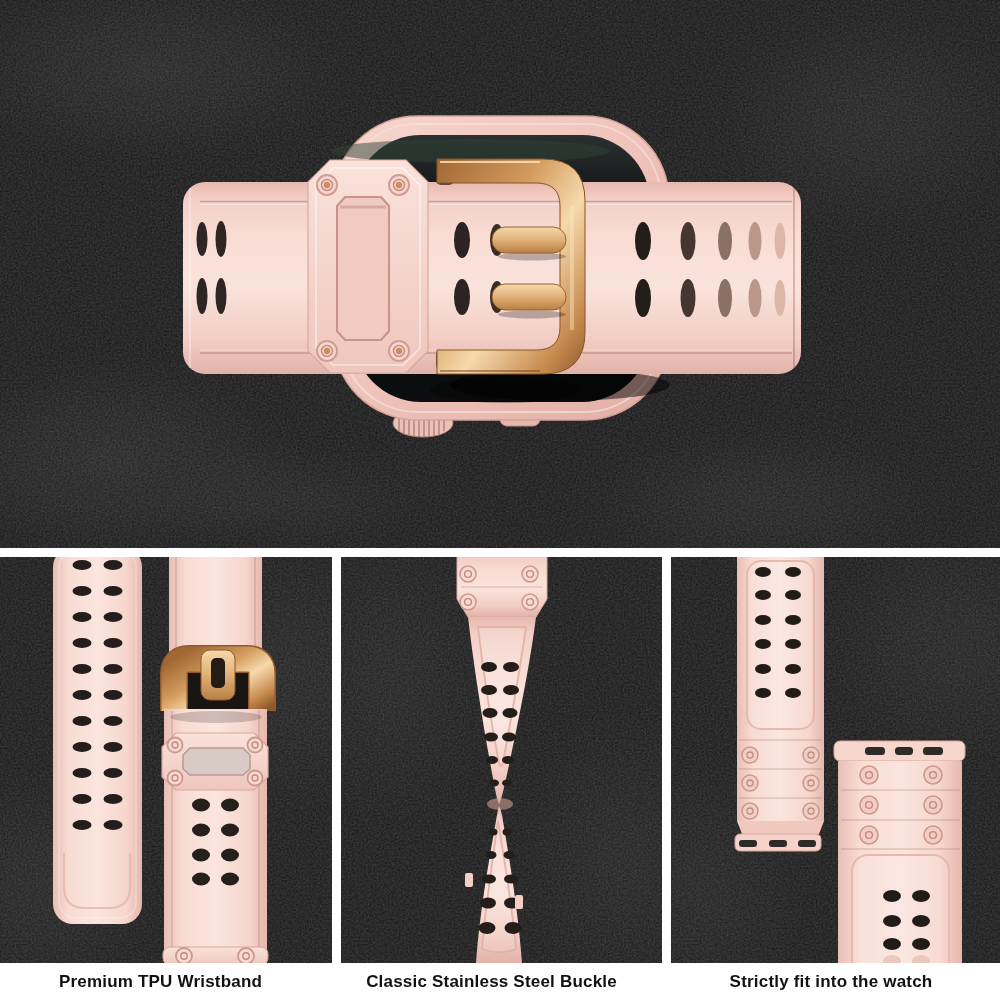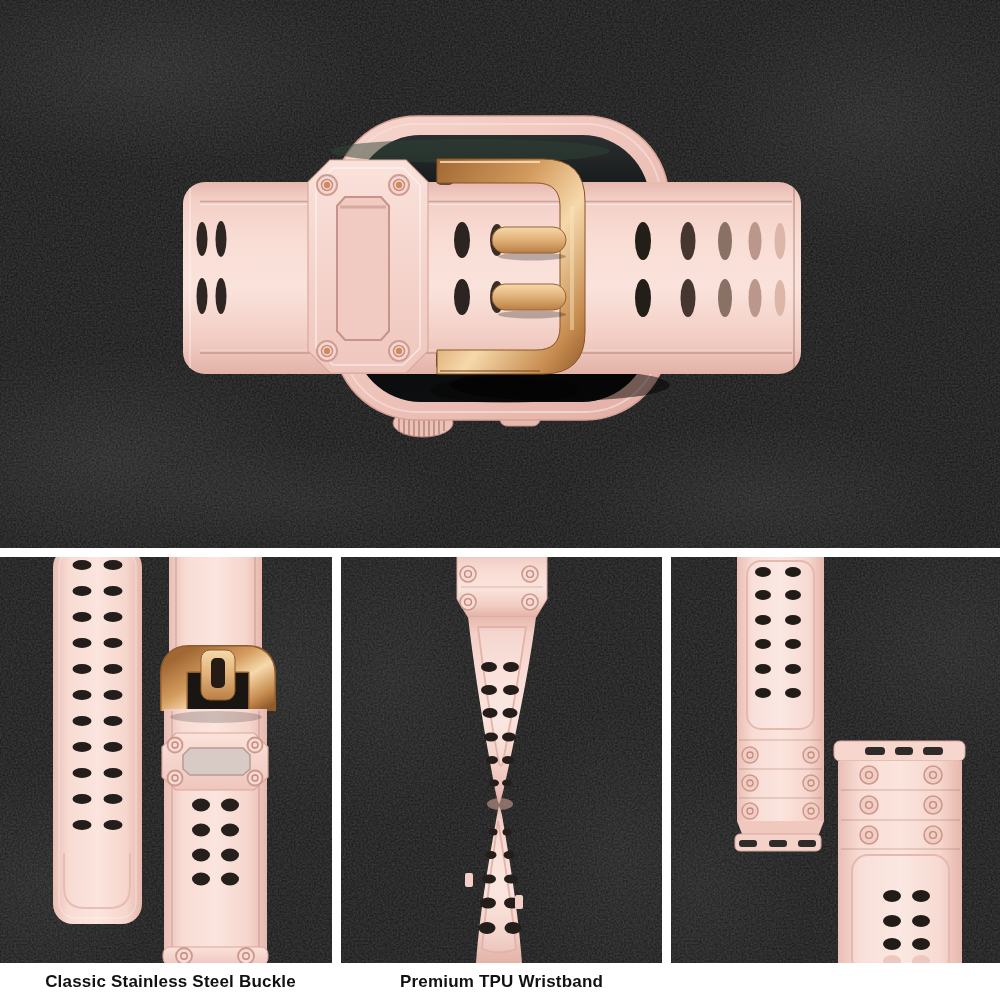--- a/index.html
+++ b/index.html
@@ -513,16 +513,17 @@
               <ellipse cx="250" cy="387" rx="9" ry="6" fill="#221c19"></ellipse>
             <ellipse cx="221" cy="404" rx="9" ry="6" fill="#ecc8be"></ellipse>
               <ellipse cx="250" cy="404" rx="9" ry="6" fill="#ecc8be"></ellipse>
           </g>
         </g>
       </svg>
     </figure>
   </div>
 
   <div class="caption-bar">
+    <div class="caption c2">Premium TPU Wristband</div>
     <div class="caption c1">Classic Stainless Steel Buckle</div>
-    <div class="caption c2">Premium TPU Wristband</div>
+    <div class="caption c3">Strictly fit into the watch</div>
   </div>
 </div>
 
 </body></html>

